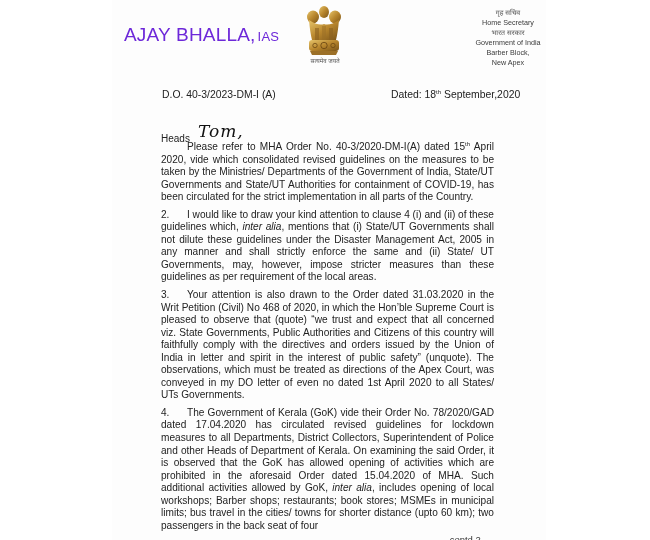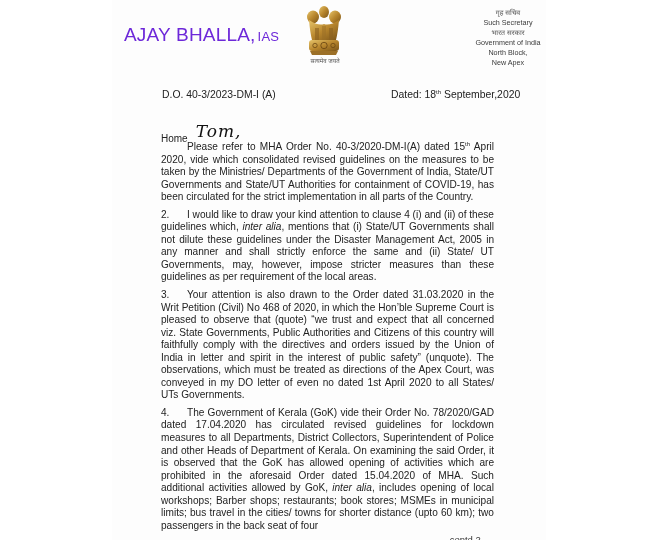--- a/index.html
+++ b/index.html
@@ -86,32 +86,32 @@
   <rect x="9" y="38" width="30" height="11" rx="3" fill="url(#gold)"></rect>
   <circle cx="24" cy="43.5" r="3.2" fill="none" stroke="#6e4a14" stroke-width="0.9"></circle>
   <circle cx="15" cy="43.5" r="2.2" fill="none" stroke="#6e4a14" stroke-width="0.8"></circle>
   <circle cx="33" cy="43.5" r="2.2" fill="none" stroke="#6e4a14" stroke-width="0.8"></circle>
   <path d="M10 49 L38 49 L36 53 L12 53 Z" fill="#9c7028"></path>
 </svg>
 <div class="emblem-motto">सत्यमेव जयते</div>
 
 <div class="office">
   <div class="hindi">गृह सचिव</div>
-  <div>Such Secretary</div>
+  <div>Home Secretary</div>
   <div class="hindi">भारत सरकार</div>
   <div>Government of India</div>
-  <div>North Block,</div>
+  <div>Barber Block,</div>
   <div>New Apex</div>
 </div>
 
 <div class="ref-line ref-no">D.O. 40-3/2023-DM-I (A)</div>
 <div class="ref-line ref-date"><span>Dated: 18</span><sup>th</sup><span> September,2020</span></div>
 
 <div class="salutation">
-  <span>Home</span><span class="hand">Tom,</span>
+  <span>Heads</span><span class="hand">Tom,</span>
 </div>
 
 <div class="body">
   <p class="para first"><span>Please refer to MHA Order No. 40-3/2020-DM-I(A) dated 15</span><sup>th</sup><span> April 2020, vide which consolidated revised guidelines on the measures to be taken by the Ministries/ Departments of the Government of India, State/UT Governments and State/UT Authorities for containment of COVID-19, has been circulated for the strict implementation in all parts of the Country.</span></p>
   <p class="para"><span class="num">2.</span><span>I would like to draw your kind attention to clause 4 (i) and (ii) of these guidelines which, </span><i>inter alia</i><span>, mentions that (i) State/UT Governments shall not dilute these guidelines under the Disaster Management Act, 2005 in any manner and shall strictly enforce the same and (ii) State/ UT Governments, may, however, impose stricter measures than these guidelines as per requirement of the local areas.</span></p>
   <p class="para"><span class="num">3.</span><span>Your attention is also drawn to the Order dated 31.03.2020 in the Writ Petition (Civil) No 468 of 2020, in which the Hon’ble Supreme Court is pleased to observe that (quote) “we trust and expect that all concerned viz. State Governments, Public Authorities and Citizens of this country will faithfully comply with the directives and orders issued by the Union of India in letter and spirit in the interest of public safety” (unquote). The observations, which must be treated as directions of the Apex Court, was conveyed in my DO letter of even no dated 1st April 2020 to all States/ UTs Governments.</span></p>
   <p class="para"><span class="num">4.</span><span>The Government of Kerala (GoK) vide their Order No. 78/2020/GAD dated 17.04.2020 has circulated revised guidelines for lockdown measures to all Departments, District Collectors, Superintendent of Police and other Heads of Department of Kerala.  On examining the said Order, it is observed that the GoK has allowed opening of activities which are prohibited in the aforesaid Order dated 15.04.2020 of MHA. Such additional activities allowed by GoK, </span><i>inter alia</i><span>, includes opening of local workshops; Barber shops; restaurants; book stores; MSMEs in municipal limits; bus travel in the cities/ towns for shorter distance (upto 60 km); two passengers in the back seat of four</span></p>
   <div class="contd">....contd 2.....</div>
 </div>
 

